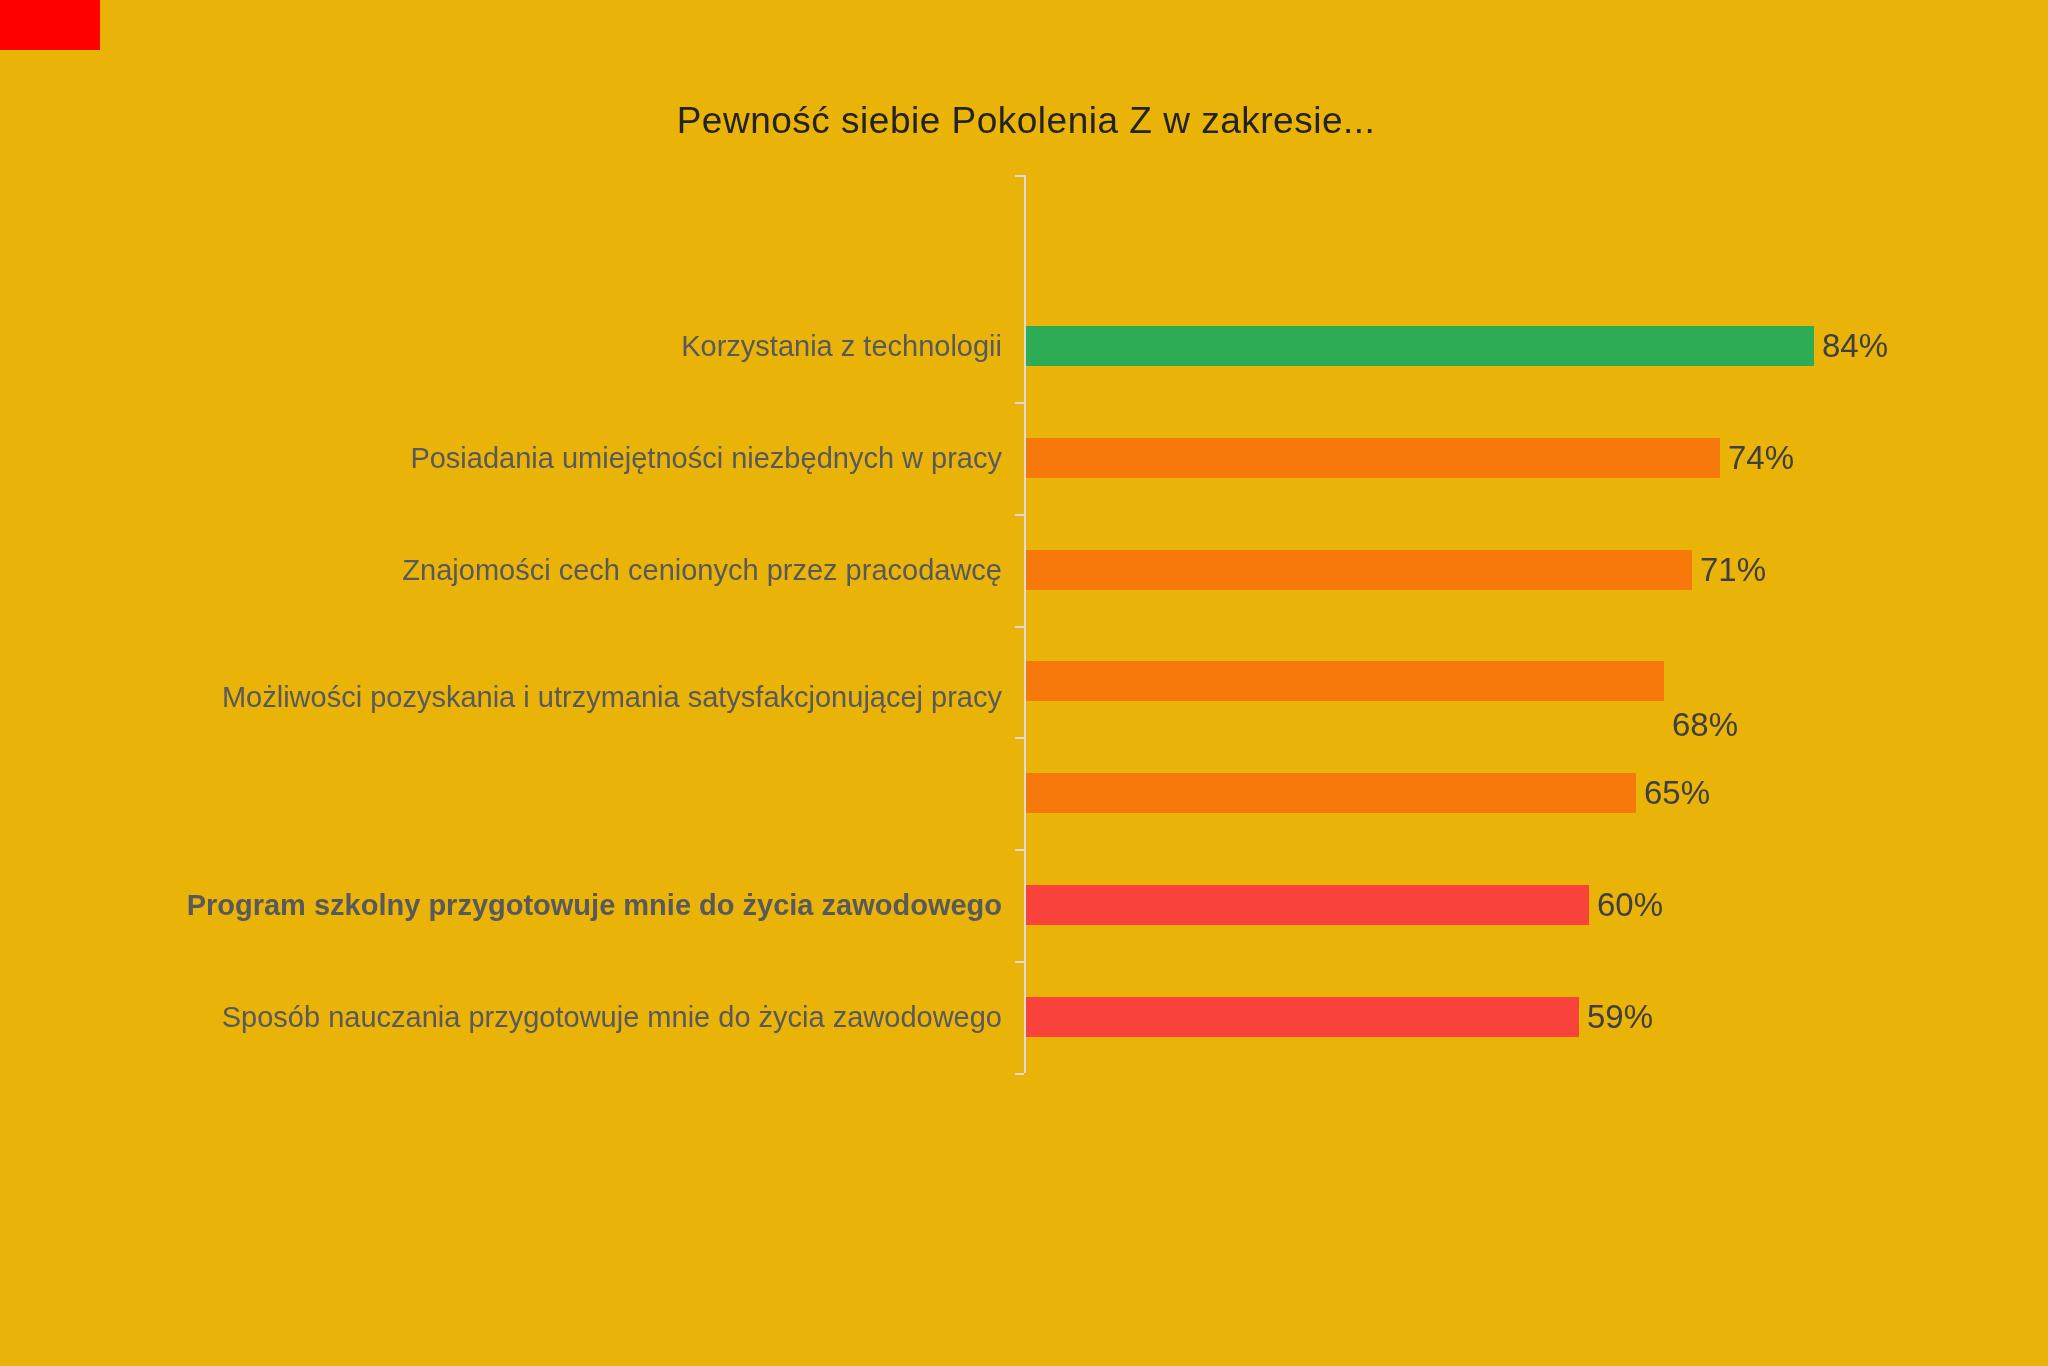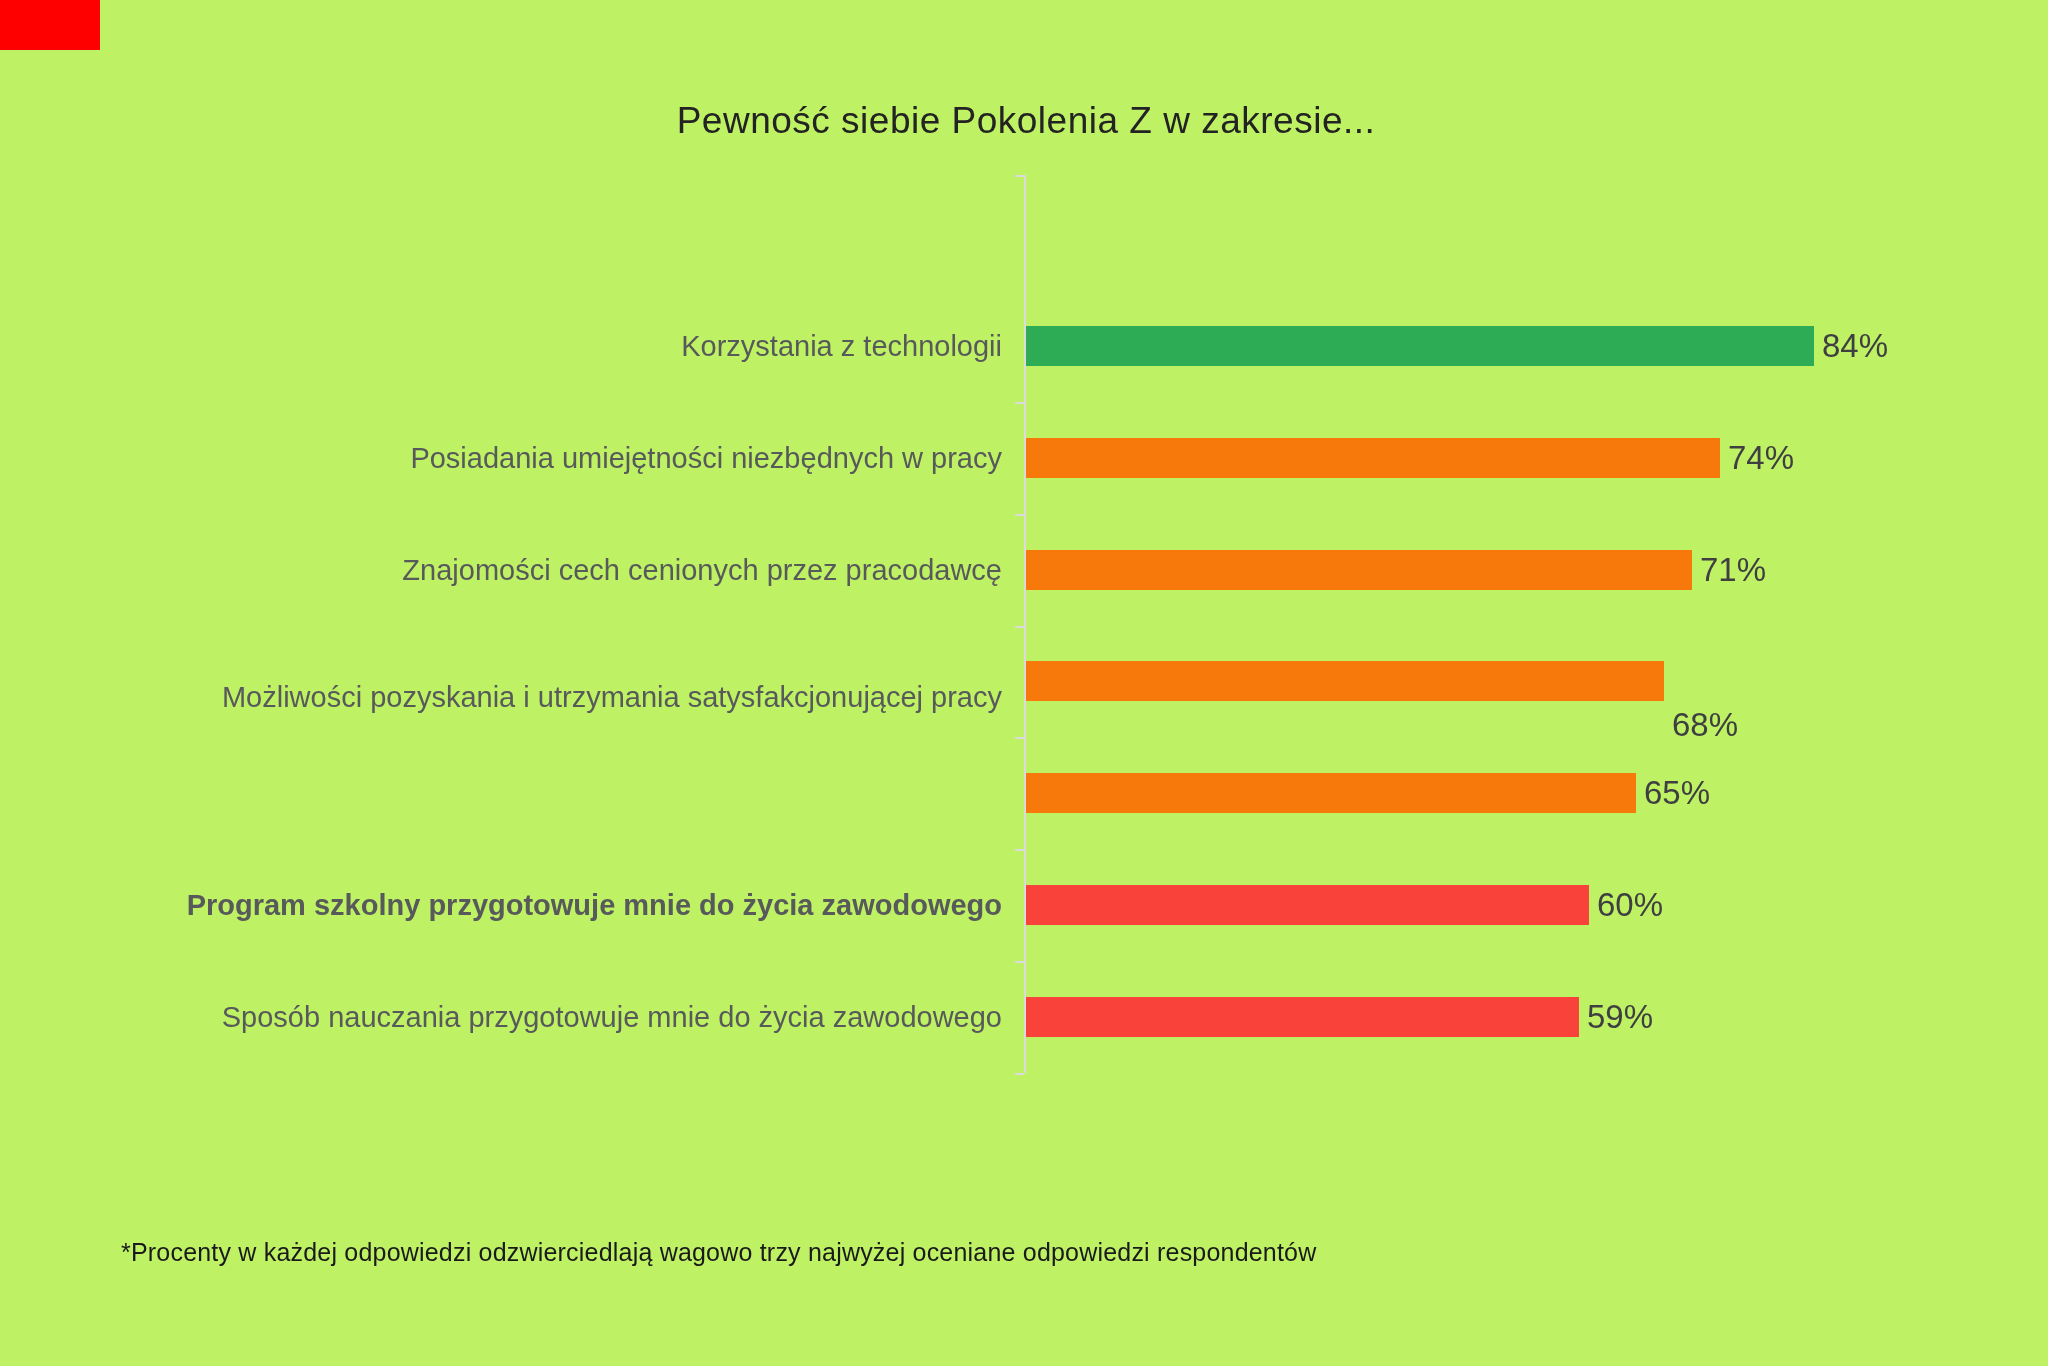--- a/index.html
+++ b/index.html
@@ -70,21 +70,21 @@
     left: 121px;
     top: 1238px;
     font-size: 25px;
     letter-spacing: 0.2px;
     white-space: nowrap;
   }
 </style>
 </head>
 <body>
 
-<div class="page" style="background: #bef264;">
+<div class="page" style="background: #eab308;">
   <div class="red-mark" style="background: rgb(254, 0, 0);"></div>
   <h1 class="chart-title" style="color: rgb(35, 35, 35);">Pewność siebie Pokolenia Z w zakresie...</h1>
   <div class="plot">
     <div class="y-axis-line" style="left: 1024px; top: 175px; height: 898px; background: rgb(219, 219, 219);"></div>
 
   <div class="axis-tick" style="left: 1015px; top: 175px; width: 9px; background: rgb(219, 219, 219);"></div>
       <div class="axis-tick" style="left: 1015px; top: 402px; width: 9px; background: rgb(219, 219, 219);"></div>
       <div class="axis-tick" style="left: 1015px; top: 514px; width: 9px; background: rgb(219, 219, 219);"></div>
       <div class="axis-tick" style="left: 1015px; top: 626px; width: 9px; background: rgb(219, 219, 219);"></div>
       <div class="axis-tick" style="left: 1015px; top: 737px; width: 9px; background: rgb(219, 219, 219);"></div>
@@ -105,14 +105,13 @@
       <div class="value-label" style="left: 1672px; top: 661px; color: rgb(63, 63, 65); margin-top: 44px;">68%</div>
       <div class="bar" style="left: 1026px; top: 773px; width: 610px; background: rgb(248, 121, 11);"></div>
       <div class="value-label" style="left: 1644px; top: 773px; color: rgb(63, 63, 65);">65%</div>
       <div class="category-label" style="right: 1046px; top: 885px; color: rgb(88, 89, 91); font-weight: bold;">Program szkolny przygotowuje mnie do życia zawodowego</div>
       <div class="bar" style="left: 1026px; top: 885px; width: 563px; background: rgb(248, 66, 58);"></div>
       <div class="value-label" style="left: 1597px; top: 885px; color: rgb(63, 63, 65);">60%</div>
       <div class="category-label" style="right: 1046px; top: 997px; color: rgb(88, 89, 91);">Sposób nauczania przygotowuje mnie do życia zawodowego</div>
       <div class="bar" style="left: 1026px; top: 997px; width: 553px; background: rgb(248, 66, 58);"></div>
       <div class="value-label" style="left: 1587px; top: 997px; color: rgb(63, 63, 65);">59%</div>
     </div>
-  <div class="footnote" style="color: rgb(26, 26, 26);">*Procenty w każdej odpowiedzi odzwierciedlają wagowo trzy najwyżej oceniane odpowiedzi respondentów</div>
 </div>
 
 </body></html>

